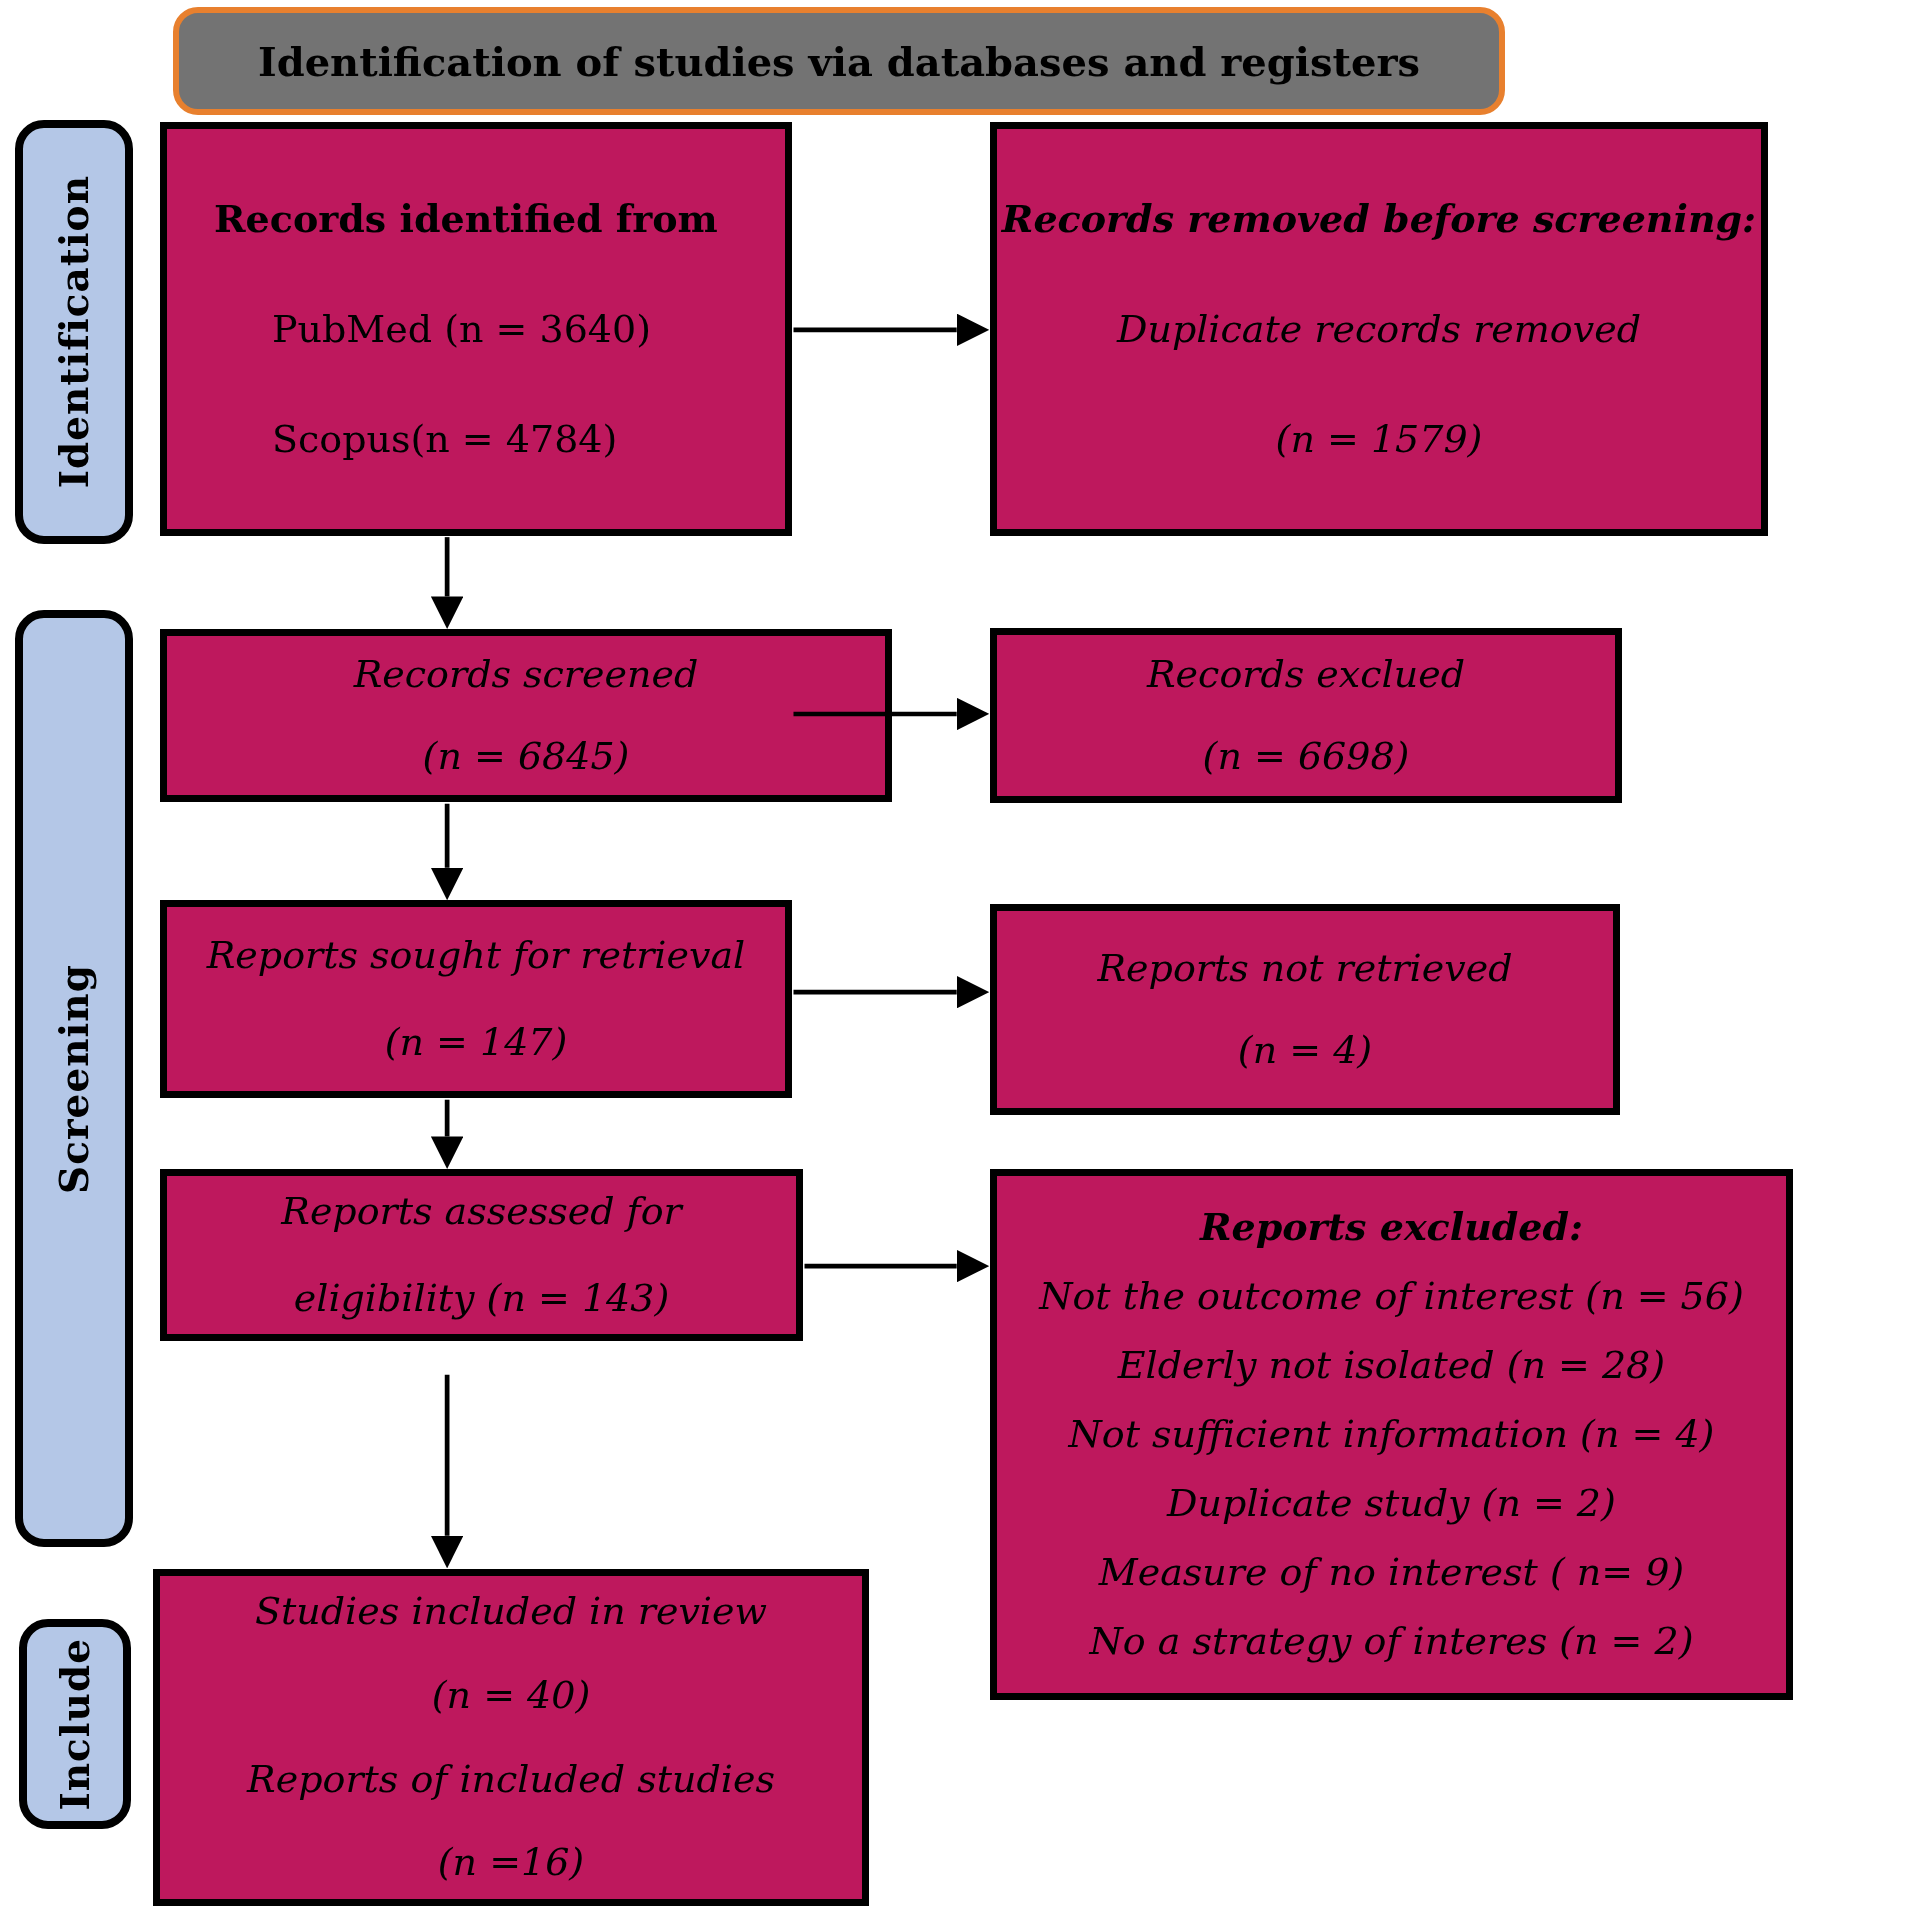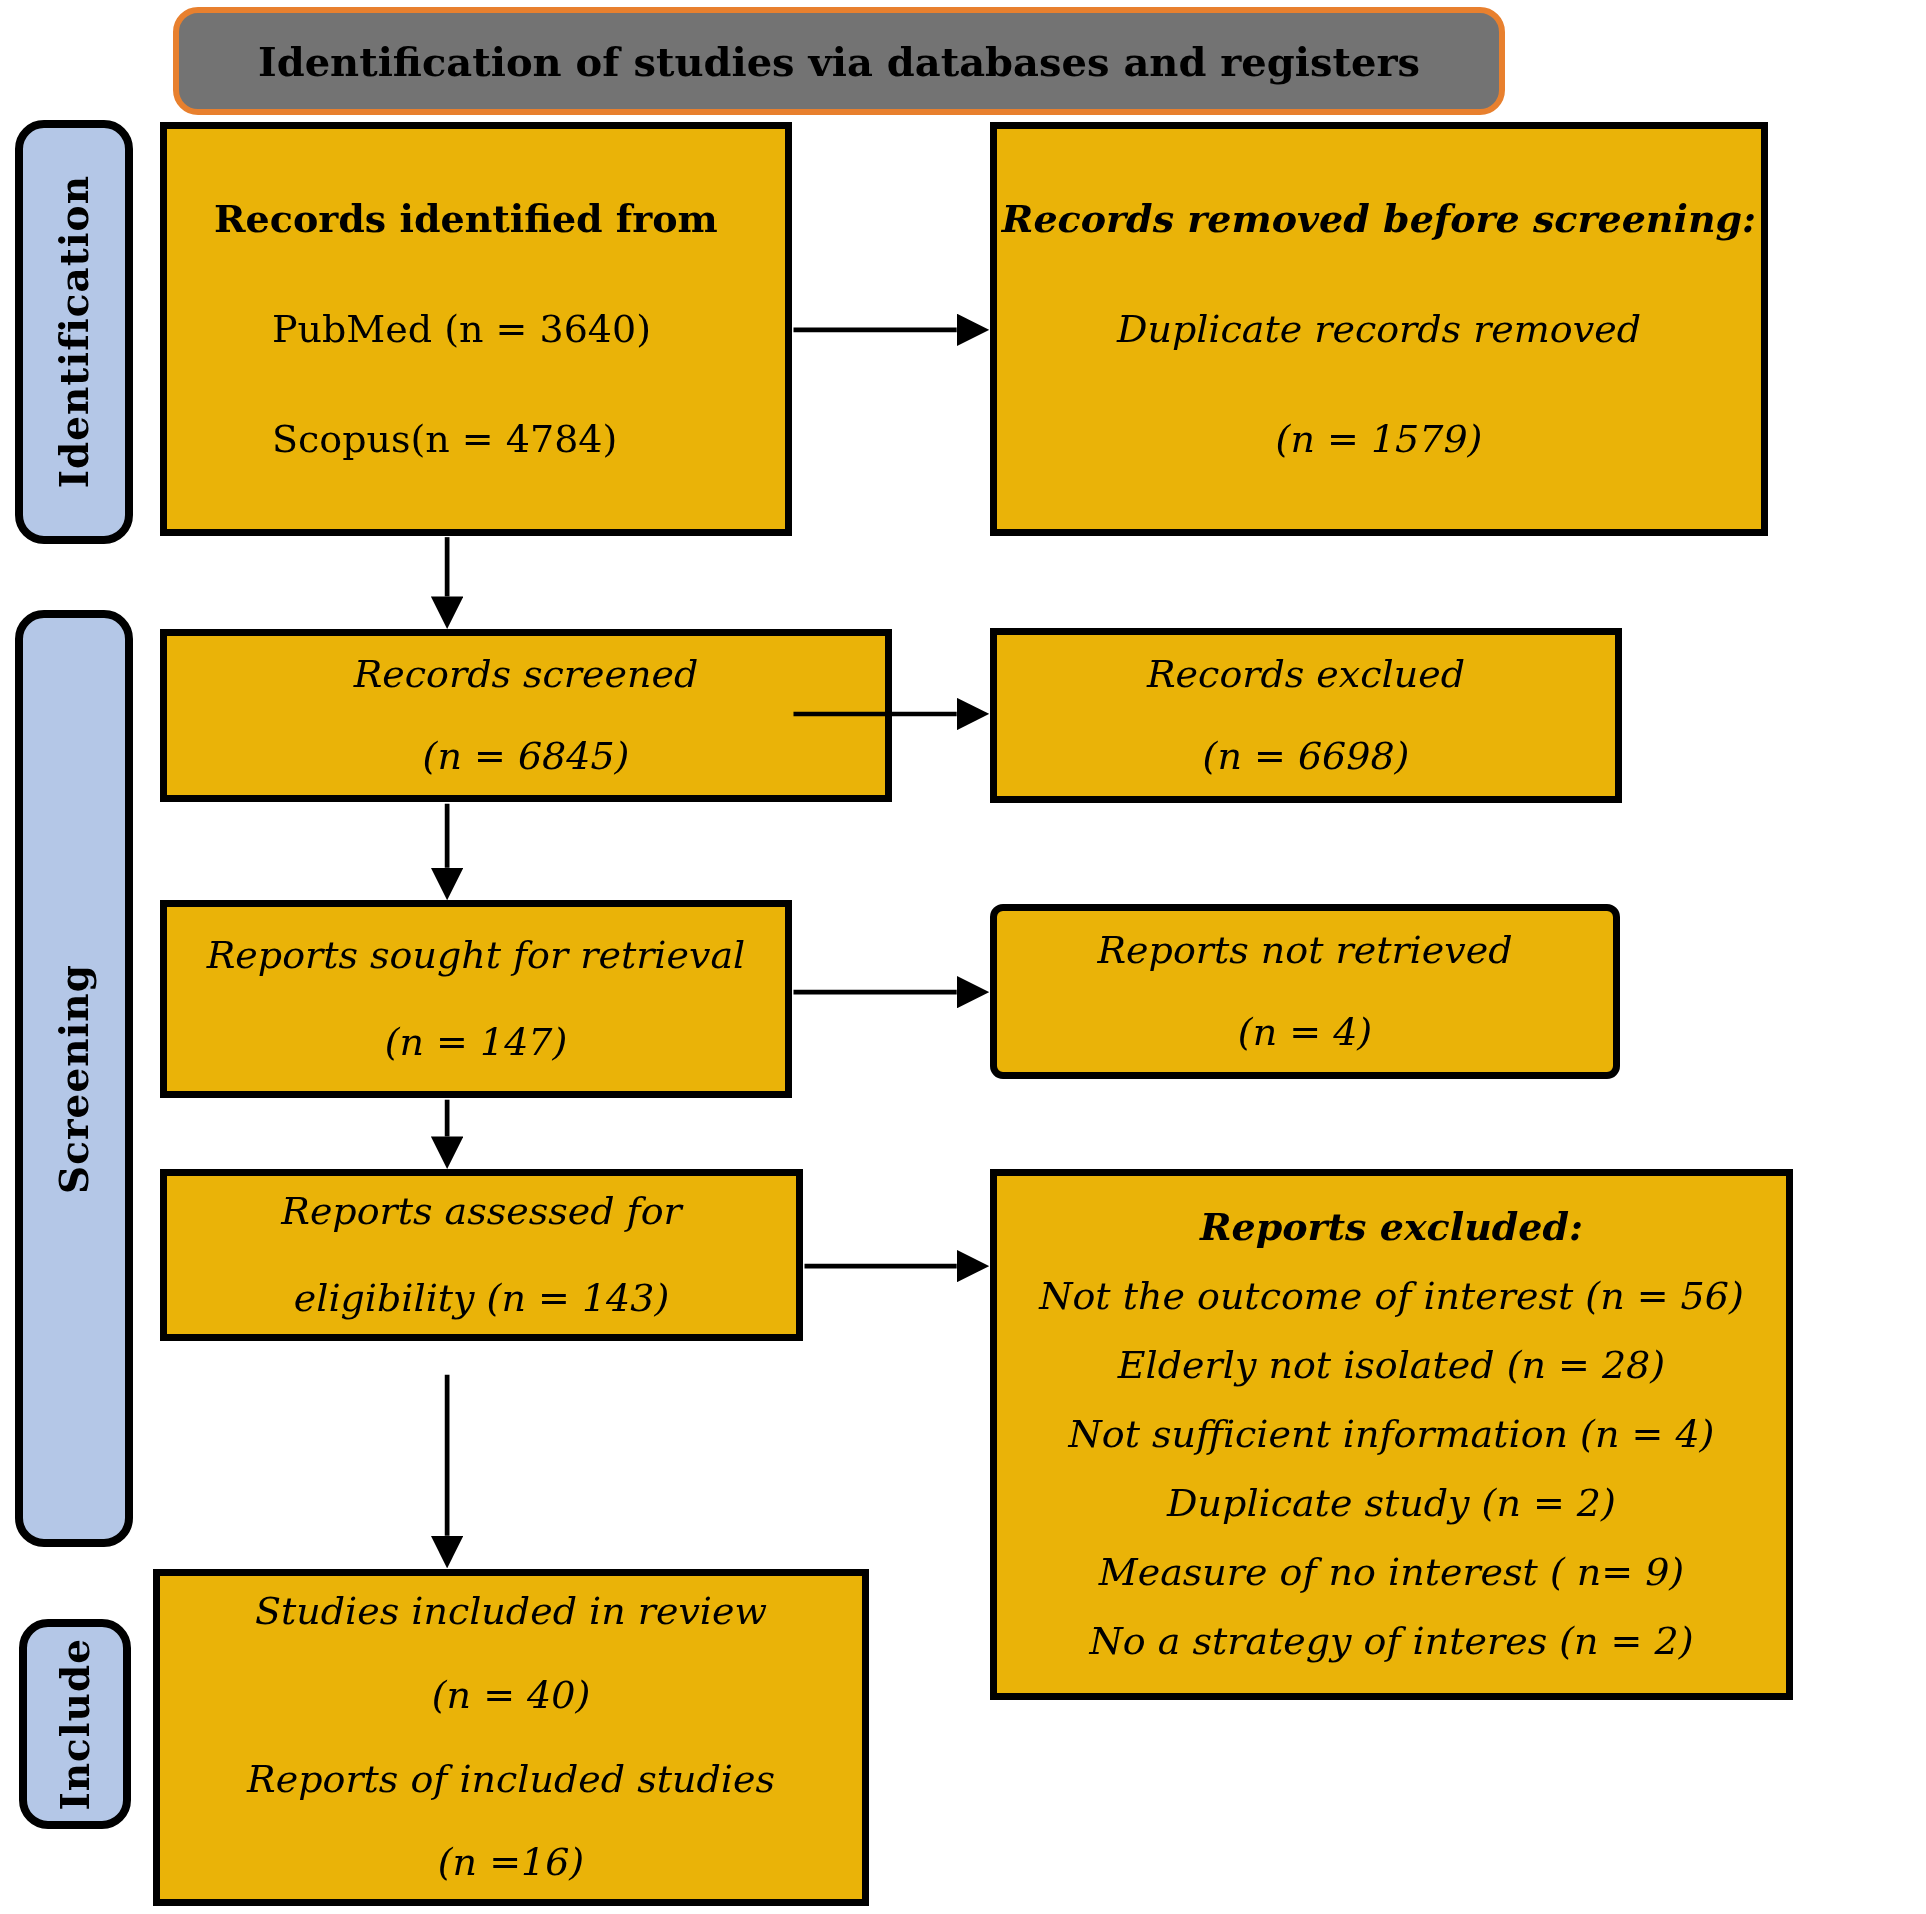--- a/index.html
+++ b/index.html
@@ -23,41 +23,41 @@
   .stage .vt{
     writing-mode:vertical-rl;transform:rotate(180deg);
     font-weight:bold;font-size:39px;color:#000;letter-spacing:1px;
   }
   .stage-identification{left:14.7px;top:120px;width:118px;height:424px;}
   .stage-screening{left:14.7px;top:610px;width:118px;height:937px;}
   .stage-include{left:19px;top:1619px;width:112px;height:210px;}
 
   
   .fbox{
-    position:absolute;background:#eab308;border:7.3px solid #000;
+    position:absolute;background:#be185d;border:7.3px solid #000;
     box-sizing:border-box;color:#000;font-size:38px;
     display:flex;flex-direction:column;justify-content:center;
   }
   .fbox .ln{white-space:nowrap;}
   .center .ln{text-align:center;font-style:italic;}
   .bold{font-weight:bold;}
 
   
   .b-identified{left:160px;top:122px;width:632px;height:414px;line-height:2.9;}
   .b-identified .head{padding-left:47px;}
   .b-identified .item{padding-left:105px;}
   .b-removed{left:990px;top:122px;width:778px;height:414px;line-height:2.9;}
 
   
   .b-screened{left:160px;top:629px;width:732px;height:173px;line-height:2.15;}
   .b-excluded{left:990px;top:628px;width:632px;height:175px;line-height:2.15;}
 
   
   .b-sought{left:160px;top:900px;width:632px;height:198px;line-height:2.3;}
-  .b-notretrieved{left:990px;top:904px;width:630px;height:175px;line-height:2.15;border-radius:13px;}
+  .b-notretrieved{left:990px;top:904px;width:630px;height:211px;line-height:2.15;}
 
   
   .b-assessed{left:160px;top:1169px;width:643px;height:172px;line-height:2.3;}
   .b-reportsexcluded{left:990px;top:1169px;width:803px;height:531px;line-height:1.82;justify-content:center;}
 
   
   .b-included{left:153px;top:1569px;width:716px;height:337px;line-height:2.2;}
 
   
   .arrows{position:absolute;left:0;top:0;width:1926px;height:1915px;pointer-events:none;}

